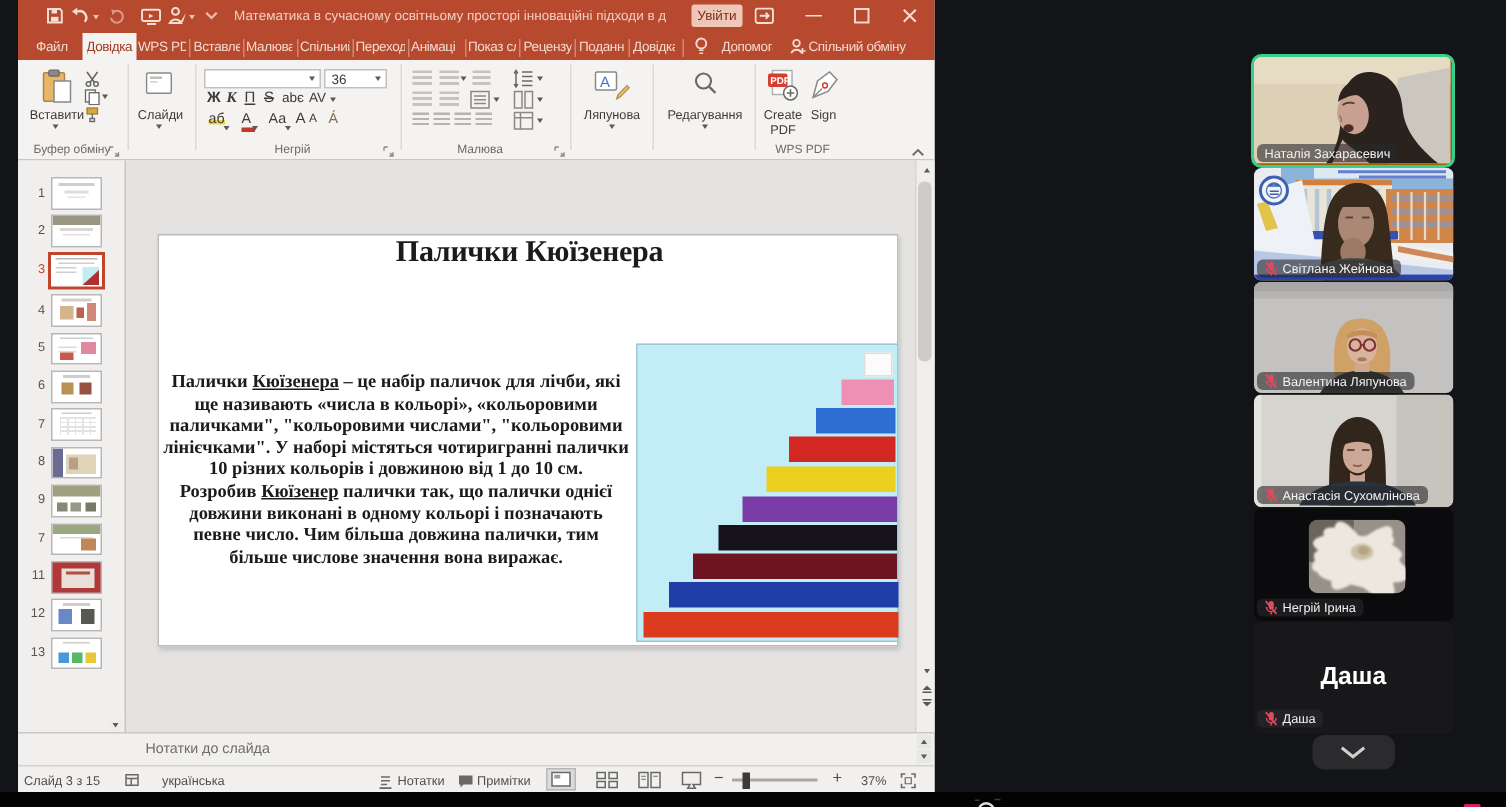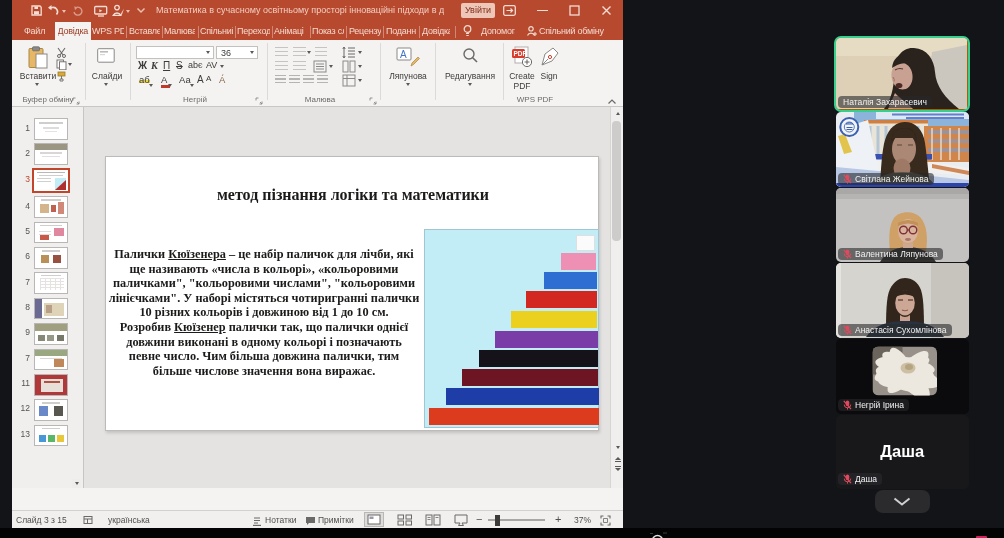--- a/index.html
+++ b/index.html
@@ -341,21 +341,21 @@
             <div style="margin:2px 7px;height:1.5px;background:#cfcecc"></div>
             <div class="abs" style="left:4px;bottom:3px;width:7px;height:7px;background:#4898d8"></div>
             <div class="abs" style="left:13px;bottom:3px;width:7px;height:7px;background:#58b868"></div>
             <div class="abs" style="left:22px;bottom:3px;width:7px;height:7px;background:#e8c838"></div>
           </div>
       <div class="abs" style="left:60px;top:372px;width:9px;height:9px;background:#eeedeb">
             <div class="cdn" style="margin:3px auto 0"></div>
           </div>
     </div>
     <div id="slide">
-      <div class="abs" style="left:0;top:29px;width:494px;text-align:center;font-size:16px">метод пізнання логіки та математики</div>
+      <div class="abs" style="left:0;top:0px;width:494px;text-align:center;font-size:20px;letter-spacing:-0.2px">Палички Кюїзенера</div>
       <div class="abs" style="left:2px;top:90px;width:312px;text-align:center;font-size:12.3px;line-height:14.6px;white-space:nowrap">Палички <u>Кюїзенера</u> – це набір паличок для лічби, які<br>ще називають «числа в кольорі», «кольоровими<br>паличками", "кольоровими числами", "кольоровими<br>лінієчками". У наборі містяться чотиригранні палички<br>10 різних кольорів і довжиною від 1 до 10 см.<br>Розробив <u>Кюїзенер</u> палички так, що палички однієї<br>довжини виконані в одному кольорі і позначають<br>певне число. Чим більша довжина палички, тим<br>більше числове значення вона виражає.</div>
       <div class="abs" style="left:318px;top:72px;width:175px;height:199px;background:#c3edf6;border:1px solid #9ec6d4">
         <div class="abs" style="left:151px;top:5px;width:19px;height:16px;background:#fbfbfb;border:0.5px solid #dfdfdf"></div>
         <div class="abs" style="left:136px;top:23px;width:35px;height:17px;background:#ee8fb4"></div>
         <div class="abs" style="left:119px;top:42px;width:53px;height:17px;background:#2e6ed2"></div>
         <div class="abs" style="left:101px;top:61px;width:71px;height:17px;background:#d32722"></div>
         <div class="abs" style="left:86px;top:81px;width:86px;height:17px;background:#ecd01f"></div>
         <div class="abs" style="left:70px;top:101px;width:103px;height:17px;background:#7a3da8"></div>
         <div class="abs" style="left:54px;top:120px;width:119px;height:17px;background:#16121a"></div>
         <div class="abs" style="left:37px;top:139px;width:136px;height:17px;background:#6e1524"></div>
@@ -373,20 +373,29 @@
           </div>
       <div class="abs" style="left:2px;top:348px;width:9px;height:8px">
             <div style="width:0;height:0;border-left:3px solid transparent;border-right:3px solid transparent;border-bottom:3.5px solid #5a5958;margin:2px auto 0"></div>
             <div style="width:6px;height:1.2px;background:#5a5958;margin:1px auto 0"></div>
           </div>
       <div class="abs" style="left:2px;top:358px;width:9px;height:8px">
             <div style="width:6px;height:1.2px;background:#5a5958;margin:1px auto 0"></div>
             <div style="width:0;height:0;border-left:3px solid transparent;border-right:3px solid transparent;border-top:3.5px solid #5a5958;margin:1px auto 0"></div>
           </div>
     </div>
+  </div>
+  <div id="notes">
+    <div style="position:absolute;left:85px;top:5px;font-size:9.5px;color:#6e6d6b">Нотатки до слайда</div>
+    <div class="abs" style="left:599px;top:1px;width:10px;height:9px;background:#e8e7e5">
+          <div style="width:0;height:0;border-left:2.5px solid transparent;border-right:2.5px solid transparent;border-bottom:3px solid #5a5958;margin:3px auto 0"></div>
+        </div>
+    <div class="abs" style="left:599px;top:11px;width:10px;height:9px;background:#e8e7e5">
+          <div class="cdn" style="margin:3px auto 0"></div>
+        </div>
   </div>
   <div id="sbar">
     <div class="st" style="left:4px">Слайд 3 з 15</div>
     <svg class="abs" style="left:71px;top:4px" width="10" height="10" viewBox="0 0 10 10">
           <rect x="1" y="1.5" width="8" height="7" fill="none" stroke="#6a6967"></rect>
           <path d="M1 4h8M4.5 4v4.5" stroke="#6a6967"></path>
         </svg>
     <div class="st" style="left:96px">українська</div>
     <svg class="abs" style="left:240px;top:4.5px" width="10" height="10" viewBox="0 0 10 10">
           <path d="M2 2h6M2 4.5h6M2 7h4" stroke="#6a6967" stroke-width="1"></path>

